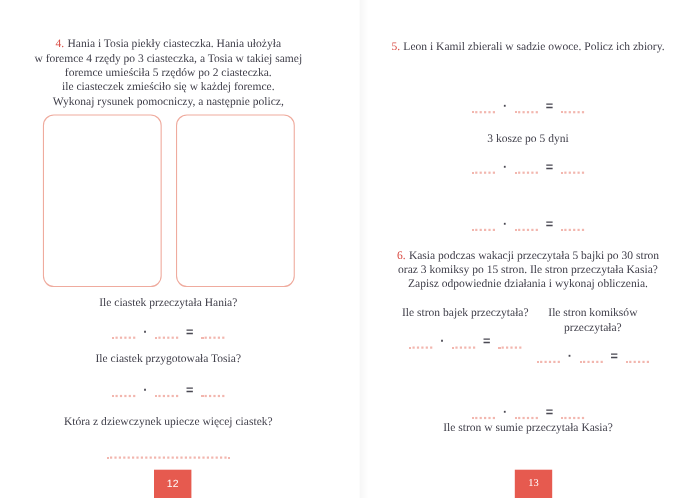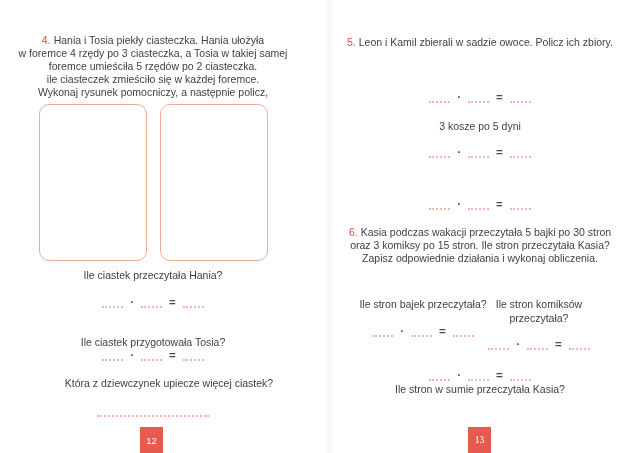--- a/index.html
+++ b/index.html
@@ -5,43 +5,43 @@
   html,body { margin:0; padding:0; background:#ffffff; }
   .sheet {
     position:relative; width:635px; height:453px; background:#ffffff;
     font-family:"Liberation Sans", sans-serif; color:#3f3e49; overflow:hidden;
   }
   .seam {
     position:absolute; left:327px; top:0; width:8px; height:453px;
     background:linear-gradient(90deg, rgba(0,0,0,0.035), rgba(0,0,0,0.0));
   }
   .abs { position:absolute; }
-  .txt { font-size:10.5px; line-height:13px; text-align:center; }
+  .txt { font-size:10.5px; line-height:13px; text-align:center;font-family:Liberation Serif, serif; }
   .line { white-space:nowrap; }
   .num { color:#d94c44; margin-right:3px; }
   .frames { display:flex; gap:13px; }
   .frame {
     width:106px; height:155px; border:1.5px solid #efab9e;
     border-radius:10px; background:#ffffff;
   }
   .eq { display:flex; align-items:flex-end; justify-content:center; height:14px; }
   .blank {
     width:21px; height:10px; display:inline-block;
     border-bottom:2px dotted #f2b6ae;
   }
   .op {
     color:#4a4953; font-size:11.5px; font-weight:bold;
     line-height:11px; margin:0 7px; display:inline-block;
   }
   .ans-line { height:10px; border-bottom:2px dotted #f2b6ae; }
   .pagebox {
-    width:23px; height:26px; background:#e65a4f; color:#ffffff;
+    width:34px; height:26px; background:#e65a4f; color:#ffffff;
     font-size:9.5px; display:flex; align-items:center; justify-content:center;
   }
-  .col { position:absolute; width:130px; text-align:center;margin-top:20px; }
+  .col { position:absolute; width:130px; text-align:center; }
   .col .txt { line-height:13.5px; }
   .col .eq { margin-top:11px; }
 </style>
 </head>
 <body>
 
 <div class="sheet">
   <div class="seam"></div>
 
   <div class="abs txt" style="left:8px; top:34px; width:290px;">
@@ -60,31 +60,31 @@
   <div class="abs txt" style="left:8px; top:269px; width:290px;">Ile ciastek przeczytała Hania?</div>
 
   <div class="abs eq" style="left:8px; top:294px; width:290px;">
     <span class="blank"></span>
     <span class="op">·</span>
     <span class="blank"></span>
     <span class="op">=</span>
     <span class="blank"></span>
   </div>
 
-  <div class="abs txt" style="left:8px; top:320px; width:290px;margin-top:16px;">Ile ciastek przygotowała Tosia?</div>
+  <div class="abs txt" style="left:8px; top:320px; width:290px;">Ile ciastek przygotowała Tosia?</div>
 
   <div class="abs eq" style="left:8px; top:347px; width:290px;">
     <span class="blank"></span>
     <span class="op">·</span>
     <span class="blank"></span>
     <span class="op">=</span>
     <span class="blank"></span>
   </div>
 
-  <div class="abs txt" style="left:24px; top:377px; width:290px;">Która z dziewczynek upiecze więcej ciastek?</div>
+  <div class="abs txt" style="left:8px; top:377px; width:290px;">Która z dziewczynek upiecze więcej ciastek?</div>
 
   <div class="abs ans-line" style="left:97px; top:405px; width:112px;"></div>
 
   <div class="abs pagebox" style="left:140px; top:427px;">12</div>
 
   <div class="abs txt line" style="left:330px; top:36px; width:300px;"><span class="num">5.</span><span>Leon i Kamil zbierali w sadzie owoce. Policz ich zbiory.</span></div>
 
   <div class="abs eq" style="left:330px; top:89px; width:300px;">
     <span class="blank"></span>
     <span class="op">·</span>

